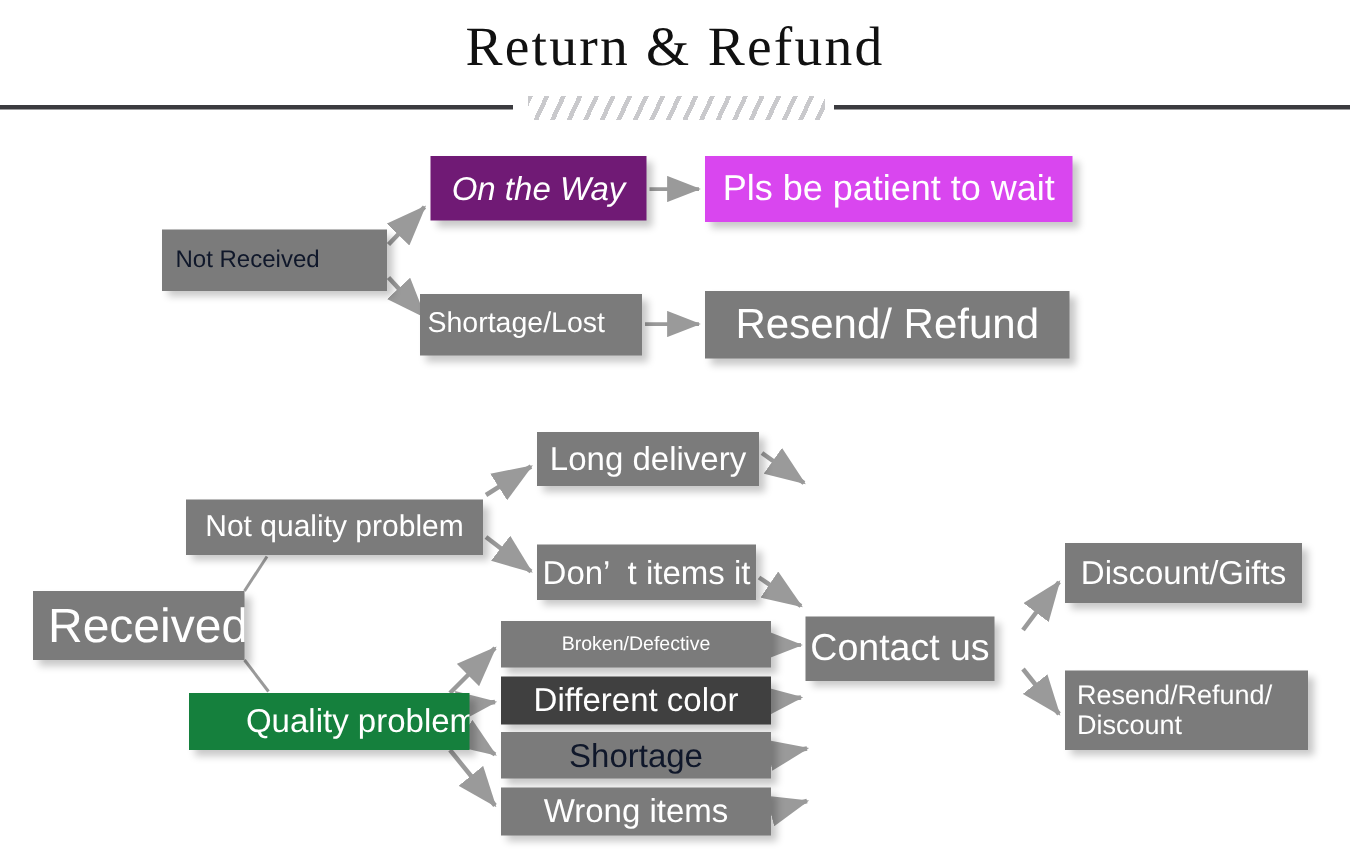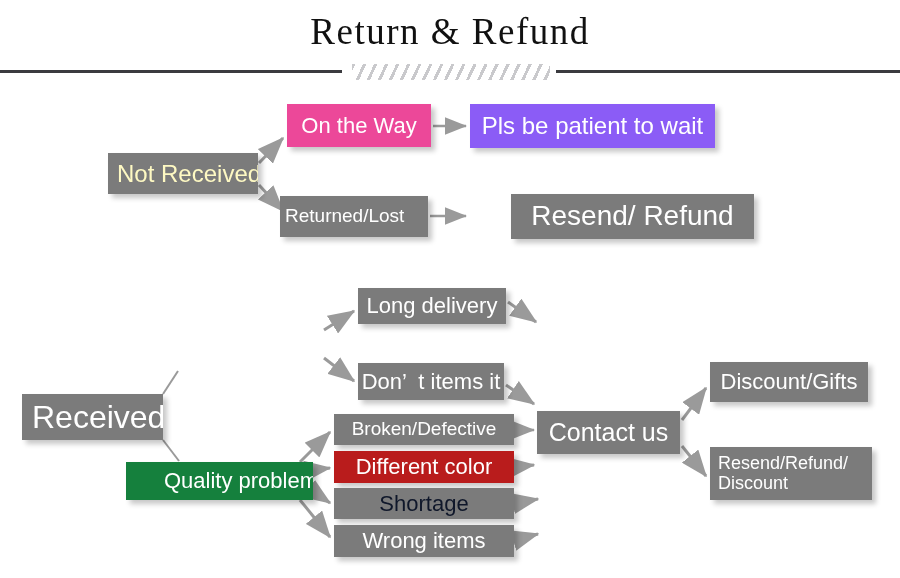--- a/index.html
+++ b/index.html
@@ -130,31 +130,32 @@
       <line x1="514" y1="430" x2="534" y2="430" stroke-width="2.5" marker-end="url(#arrowhead)"></line>
       <line x1="516" y1="467" x2="534" y2="465" stroke-width="3" marker-end="url(#arrowhead)"></line>
       <line x1="516" y1="503" x2="538" y2="499" stroke-width="3" marker-end="url(#arrowhead)"></line>
       <line x1="516" y1="540" x2="538" y2="534" stroke-width="3" marker-end="url(#arrowhead)"></line>
 
       <line x1="682" y1="420" x2="706" y2="388" stroke-width="3" marker-end="url(#arrowhead)"></line>
       <line x1="682" y1="446" x2="706" y2="476" stroke-width="3" marker-end="url(#arrowhead)"></line>
     </g>
   </svg>
 
-  <div class="node left" style="left: 108px; top: 153px; width: 150px; height: 41px; font-size: 24px; background: rgb(123, 123, 123); color: #fef9c3; padding-left: 9px;">Not Received</div>
-  <div class="node center" style="left: 287px; top: 104px; width: 144px; height: 43px; font-size: 22px; background: #ec4899; color: rgb(255, 255, 255);">On the Way</div>
-  <div class="node left" style="left: 280px; top: 196px; width: 148px; height: 41px; font-size: 19px; background: rgb(123, 123, 123); color: rgb(255, 255, 255); padding-left: 5px;">Returned/Lost</div>
-  <div class="node center" style="left: 470px; top: 104px; width: 245px; height: 44px; font-size: 24px; background: #8b5cf6; color: rgb(255, 255, 255);">Pls be patient to wait</div>
-  <div class="node center" style="left: 470px; top: 194px; width: 243px; height: 45px; font-size: 28px; background: rgb(123, 123, 123); color: rgb(255, 255, 255); margin-left: 41px;">Resend/ Refund</div>
+  <div class="node left" style="left: 108px; top: 153px; width: 150px; height: 41px; font-size: 16px; background: rgb(123, 123, 123); color: #0f172a; padding-left: 9px;">Not Received</div>
+  <div class="node center" style="left: 287px; top: 104px; width: 144px; height: 43px; font-size: 22px; background: #701a75; color: rgb(255, 255, 255); font-style: italic;">On the Way</div>
+  <div class="node left" style="left: 280px; top: 196px; width: 148px; height: 41px; font-size: 19px; background: rgb(123, 123, 123); color: rgb(255, 255, 255); padding-left: 5px;">Shortage/Lost</div>
+  <div class="node center" style="left: 470px; top: 104px; width: 245px; height: 44px; font-size: 24px; background: #d946ef; color: rgb(255, 255, 255);">Pls be patient to wait</div>
+  <div class="node center" style="left: 470px; top: 194px; width: 243px; height: 45px; font-size: 28px; background: rgb(123, 123, 123); color: rgb(255, 255, 255);">Resend/ Refund</div>
   <div class="node left" style="left: 22px; top: 394px; width: 141px; height: 46px; font-size: 32px; background: rgb(123, 123, 123); color: rgb(255, 255, 255); padding-left: 10px;">Received</div>
+  <div class="node center" style="left: 124px; top: 333px; width: 198px; height: 37px; font-size: 20px; background: rgb(123, 123, 123); color: rgb(255, 255, 255);">Not quality problem</div>
   <div class="node center" style="left: 126px; top: 462px; width: 187px; height: 38px; font-size: 22px; background: #15803d; color: rgb(255, 255, 255); padding-left: 43px;">Quality problem</div>
   <div class="node center" style="left: 358px; top: 288px; width: 148px; height: 36px; font-size: 22px; background: rgb(123, 123, 123); color: #ffffff;">Long delivery</div>
   <div class="node center" style="left: 358px; top: 363px; width: 146px; height: 37px; font-size: 22px; background: rgb(123, 123, 123); color: rgb(255, 255, 255);">Don’  t items it</div>
-  <div class="node center" style="left: 334px; top: 414px; width: 180px; height: 31px; font-size: 19px; background: rgb(123, 123, 123); color: rgb(255, 255, 255);">Broken/Defective</div>
-  <div class="node center" style="left: 334px; top: 451px; width: 180px; height: 32px; font-size: 22px; background: #b91c1c; color: rgb(255, 255, 255);">Different color</div>
+  <div class="node center" style="left: 334px; top: 414px; width: 180px; height: 31px; font-size: 13px; background: rgb(123, 123, 123); color: rgb(255, 255, 255);">Broken/Defective</div>
+  <div class="node center" style="left: 334px; top: 451px; width: 180px; height: 32px; font-size: 22px; background: #404040; color: rgb(255, 255, 255);">Different color</div>
   <div class="node center" style="left: 334px; top: 488px; width: 180px; height: 31px; font-size: 22px; background: rgb(123, 123, 123); color: #0f172a;">Shortage</div>
   <div class="node center" style="left: 334px; top: 525px; width: 180px; height: 32px; font-size: 22px; background: rgb(123, 123, 123); color: rgb(255, 255, 255);">Wrong items</div>
-  <div class="node center" style="left: 537px; top: 411px; width: 143px; height: 43px; font-size: 25px; background: rgb(123, 123, 123); color: rgb(255, 255, 255);">Contact us</div>
+  <div class="node center" style="left: 537px; top: 411px; width: 126px; height: 43px; font-size: 25px; background: rgb(123, 123, 123); color: rgb(255, 255, 255);">Contact us</div>
   <div class="node center" style="left: 710px; top: 362px; width: 158px; height: 40px; font-size: 22px; background: rgb(123, 123, 123); color: rgb(255, 255, 255);">Discount/Gifts</div>
   <div class="node left" style="left: 710px; top: 447px; width: 162px; height: 53px; font-size: 18px; background: rgb(123, 123, 123); color: rgb(255, 255, 255); padding-left: 8px;">Resend/Refund/
 Discount</div>
 
 </div>
 
 </body></html>

